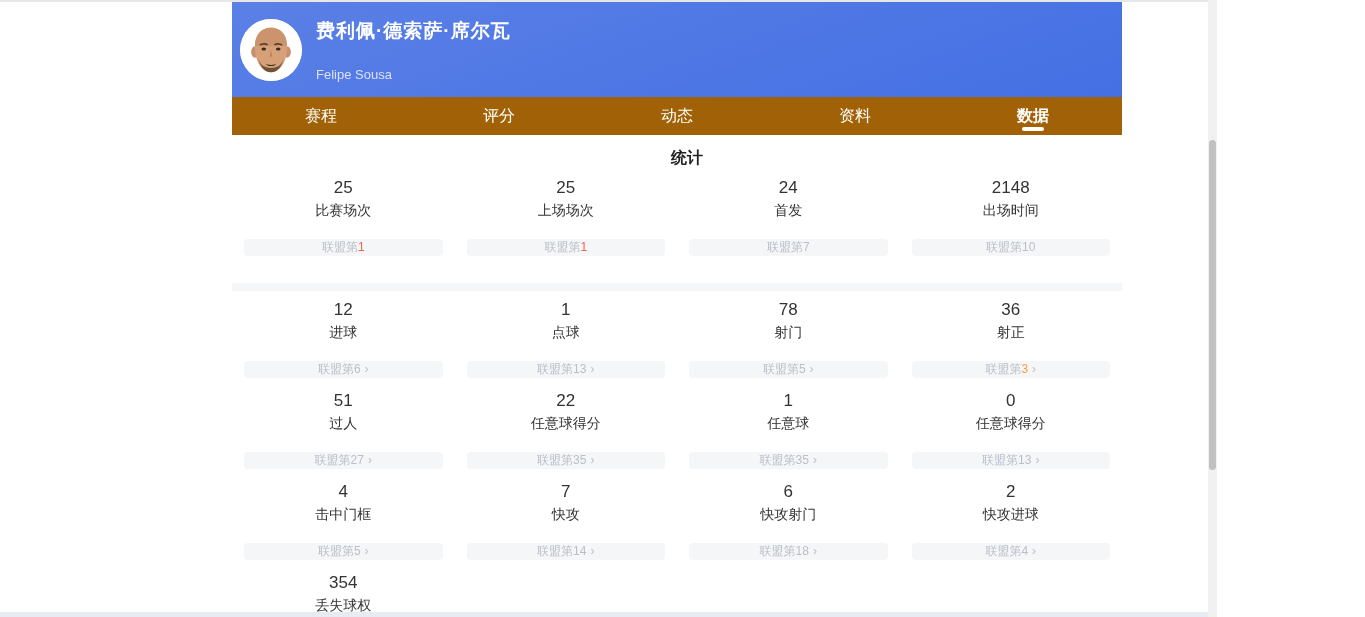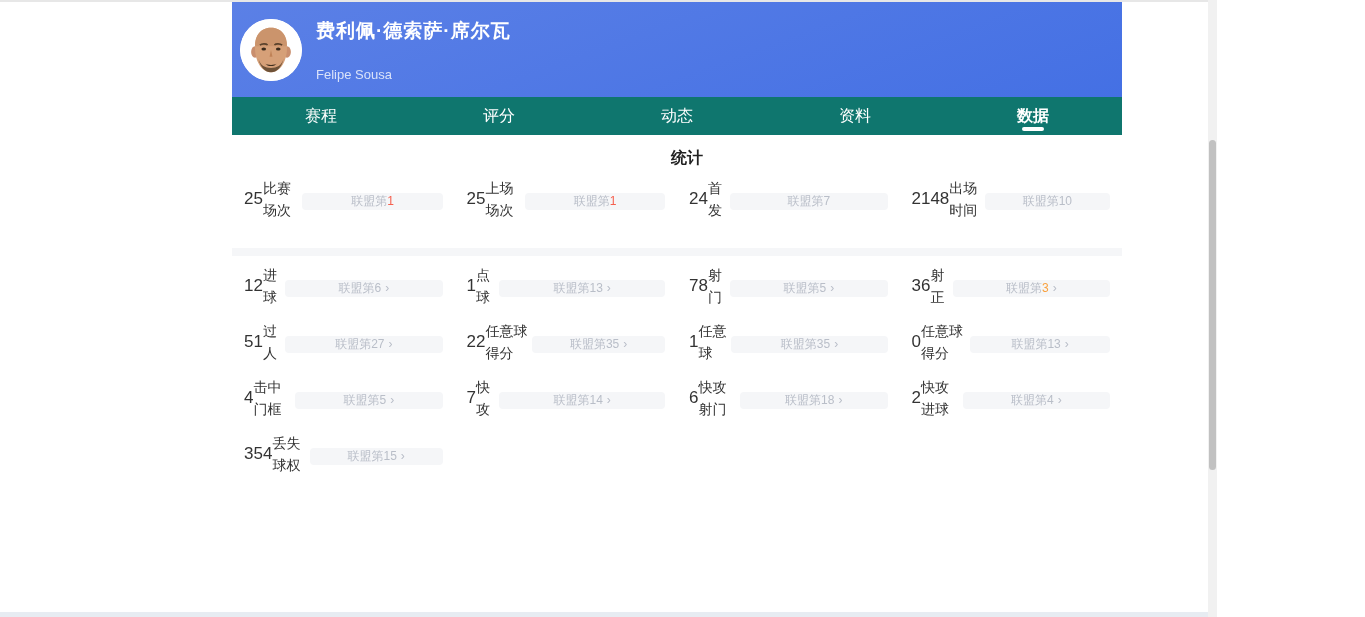--- a/index.html
+++ b/index.html
@@ -24,24 +24,24 @@
     color:#fff; font-size:16px; cursor:pointer; }
   .tab.active .tab-label { font-weight:bold; }
   .tab-underline { display:none; position:absolute; bottom:4px; left:50%; transform:translateX(-50%);
     width:22px; height:4px; border-radius:2px; background:#fff; }
   .tab.active .tab-underline { display:block; }
 
   
   .section-title { font-size:16px; color:#222; font-weight:600; margin:12px 0 0 20px; line-height:22px; }
   .section:first-child .section-title { margin-top:12px;text-align:center; }
   .stats-grid { display:grid; grid-template-columns:repeat(4,1fr); margin-top:8px; }
-  .stat-cell { display:flex; flex-direction:row; align-items:center; padding:0 12px 12px; }
+  .stat-cell { display:flex; flex-direction:column; align-items:center; padding:0 12px 12px; }
   .stat-value { font-size:17px; color:#333; line-height:22px; }
   .stat-label { font-size:14px; color:#333; line-height:22px; }
-  .rank-pill { margin-top:4px; height:17px; width:100%; max-width:202px;
+  .rank-pill { margin-top:18px; height:17px; width:100%; max-width:202px;
     background:var(--pill-bg,#f5f6f8); border-radius:4px;
     display:flex; align-items:center; justify-content:center;
     font-size:12px; color:var(--pill-text,#b9bec8); line-height:17px; }
   .rank-chevron { margin-left:4px; font-size:12px; }
   .section-divider { height:8px; background:#f5f6f8; margin-top:15px; }
   .section-divider + .section .section-title { margin-top:16px; }
 
   
   .bottom-strip { position:absolute; left:0; bottom:0; width:100%; height:5px; background:#e7ecf2; }
   .scrollbar-track { position:absolute; right:0; top:0; width:9px; height:100%; background:#f1f1f1; }
@@ -71,21 +71,21 @@
           <path d="M35.5 26.8 C37 25.3 41.5 25.3 43.5 27" stroke="#5a422c" stroke-width="1.6" fill="none"></path>
           <path d="M32 32 L30.5 39 L33.5 39 Z" fill="#c08257"></path>
         </svg>
       </div>
       <div class="names">
         <div class="name-zh">费利佩·德索萨·席尔瓦</div>
         <div class="name-en">Felipe Sousa</div>
       </div>
     </header>
 
-    <nav class="tabbar" id="tabbar" style="background: #0f766e;">
+    <nav class="tabbar" id="tabbar" style="background: #a16207;">
         <div class="tab">
     <span class="tab-label">赛程</span>
 
   </div>
         <div class="tab">
     <span class="tab-label">评分</span>
 
   </div>
         <div class="tab">
     <span class="tab-label">动态</span>

